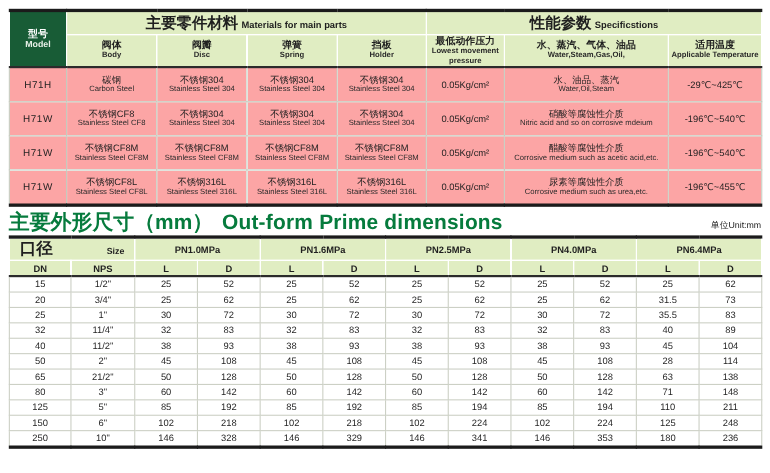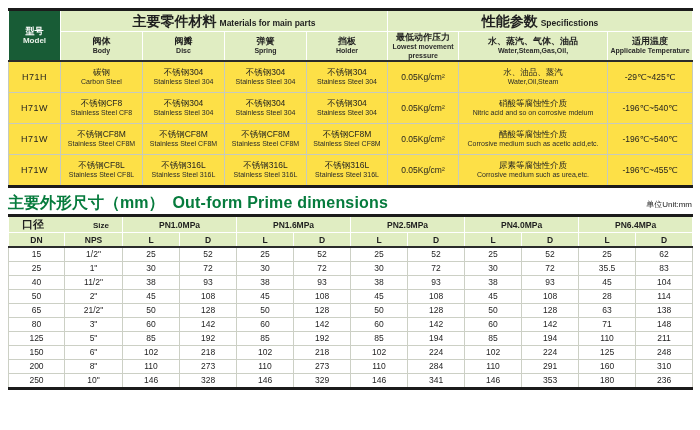--- a/index.html
+++ b/index.html
@@ -15,37 +15,37 @@
   .mat-table thead th{background:var(--header-green,#e0edc2);border:1px solid #fff;}
   .mat-table thead tr.grouphead th{height:20px;}
   .mat-table thead tr.subhead th{height:28px;border-bottom:2px solid #2b2b2b;}
   .mat-table th.model-head{background:var(--dark-green,#185c36);color:#fff;border-bottom:2px solid #2b2b2b;}
   .mat-table th.model-head .zh{color:#fff;}
   .mat-table th.model-head .en{color:#e8f0e8;font-size:8px;}
   .gzh{font-weight:bold;font-size:14px;}
   .gen{font-weight:bold;font-size:8.5px;margin-left:3px;}
   .zh{font-weight:bold;font-size:9px;line-height:11px;}
   .en{font-size:7px;line-height:8.5px;color:#2a2a2a;}
-  .mat-table tbody td{border:1px solid #c6cabe;height:30px;background:#fde047;}
+  .mat-table tbody td{border:1px solid #c6cabe;height:30px;background:#fca5a5;}
   .mat-table tbody td .zh{font-weight:normal;font-size:8.5px;}
   .mat-table tbody td.num{font-size:8.5px;}
   .mat-table tbody td.model-col{font-size:9px;letter-spacing:.5px;}
 
   
   .sec-head{width:684px;display:flex;justify-content:space-between;align-items:flex-end;margin:7px 0 4px 0;}
-  .sec-title{color:var(--title-green,#067b3d);font-weight:bold;font-size:16px;line-height:15px;}
+  .sec-title{color:var(--title-green,#067b3d);font-weight:bold;font-size:19px;line-height:15px;}
   .sec-title-en{margin-left:8px;letter-spacing:.2px;}
   .unit{font-size:8px;color:#222;}
 
   
   .dim-table{border-top:3px solid var(--border-dark,#1b1b1b);border-bottom:3px solid var(--border-dark,#1b1b1b);
              border-left:1px solid #9a9a9a;border-right:1px solid #9a9a9a;}
   .dim-table thead th{background:var(--header-green,#e0edc2);border:1px solid #fff;font-size:8.5px;font-weight:bold;height:13px;}
   .dim-table thead tr.subhead th{border-bottom:2px solid #2b2b2b;}
-  .dim-table thead .gzh{font-size:11px;margin-top:31px;}
+  .dim-table thead .gzh{font-size:15px;margin-top:31px;}
   .dim-table thead .gen{font-size:8px;padding-left:46px;}
   .dim-table tbody td{border:1px solid #ccd0c5;height:13px;line-height:13px;font-size:8.5px;background:#fff;}
 </style>
 </head>
 <body>
 
 <div class="page">
 
   <table class="mat-table">
     <colgroup>
@@ -263,32 +263,60 @@
           <td>25</td>
           <td>52</td>
           <td>25</td>
           <td>52</td>
           <td>25</td>
           <td>52</td>
           <td>25</td>
           <td>62</td>
         </tr>
         <tr>
+          <td>20</td>
+          <td>3/4"</td>
+          <td>25</td>
+          <td>62</td>
+          <td>25</td>
+          <td>62</td>
+          <td>25</td>
+          <td>62</td>
+          <td>25</td>
+          <td>62</td>
+          <td>31.5</td>
+          <td>73</td>
+        </tr>
+        <tr>
           <td>25</td>
           <td>1"</td>
           <td>30</td>
           <td>72</td>
           <td>30</td>
           <td>72</td>
           <td>30</td>
           <td>72</td>
           <td>30</td>
           <td>72</td>
           <td>35.5</td>
           <td>83</td>
+        </tr>
+        <tr>
+          <td>32</td>
+          <td>11/4"</td>
+          <td>32</td>
+          <td>83</td>
+          <td>32</td>
+          <td>83</td>
+          <td>32</td>
+          <td>83</td>
+          <td>32</td>
+          <td>83</td>
+          <td>40</td>
+          <td>89</td>
         </tr>
         <tr>
           <td>40</td>
           <td>11/2"</td>
           <td>38</td>
           <td>93</td>
           <td>38</td>
           <td>93</td>
           <td>38</td>
           <td>93</td>
@@ -361,34 +389,20 @@
           <td>102</td>
           <td>218</td>
           <td>102</td>
           <td>224</td>
           <td>102</td>
           <td>224</td>
           <td>125</td>
           <td>248</td>
         </tr>
         <tr>
-          <td>200</td>
-          <td>8"</td>
-          <td>110</td>
-          <td>273</td>
-          <td>110</td>
-          <td>273</td>
-          <td>110</td>
-          <td>284</td>
-          <td>110</td>
-          <td>291</td>
-          <td>160</td>
-          <td>310</td>
-        </tr>
-        <tr>
           <td>250</td>
           <td>10"</td>
           <td>146</td>
           <td>328</td>
           <td>146</td>
           <td>329</td>
           <td>146</td>
           <td>341</td>
           <td>146</td>
           <td>353</td>

